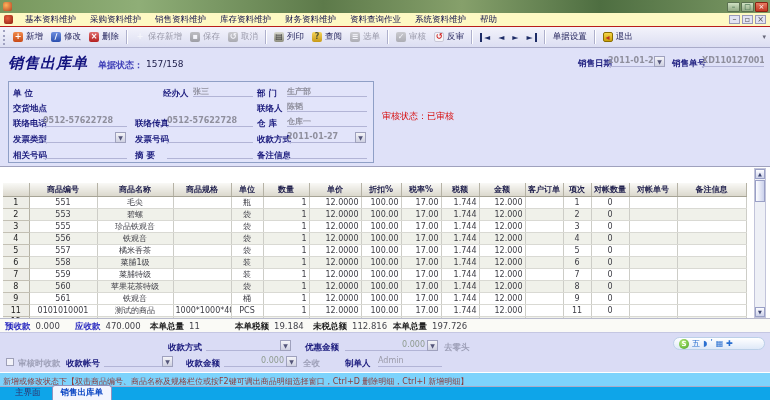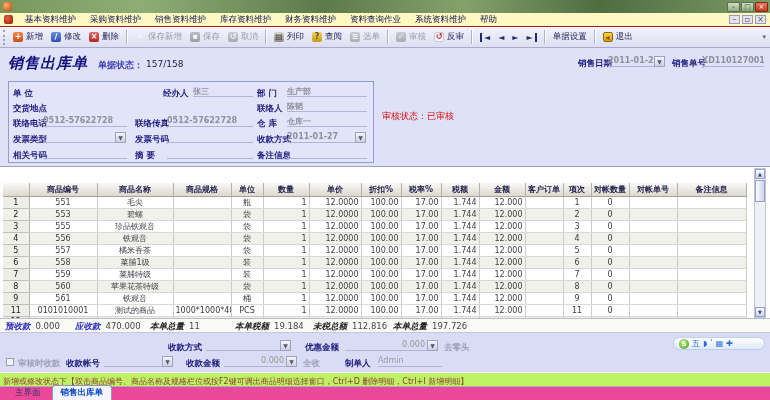--- a/index.html
+++ b/index.html
@@ -82,46 +82,46 @@
   
   #vscroll { position:absolute; right:4px; top:1px; width:12px; height:150px; background:#eef0f6; border:1px solid #c2c4da; }
   .sb-arrow { position:absolute; left:0; width:10px; height:10px; background:linear-gradient(#fdfdff,#cdd2ea); border:1px solid #9aa0c6;
     font-size:5px; line-height:9px; text-align:center; color:#3a4270; }
   #sb-up { top:0; } #sb-dn { bottom:0; }
   #sb-thumb { position:absolute; left:0; top:11px; width:10px; height:22px; background:linear-gradient(90deg,#fdfdff,#ccd2ec); border:1px solid #9aa0c6; }
 
   
   #summary { position:absolute; left:0; top:318px; width:770px; height:14px; background:#fafaf6; border-top:1px solid #b8bacd; }
   .sum-item { position:absolute; top:2px; font-size:8.5px; color:#222; white-space:nowrap; }
-  .sum-item b { font-weight:bold; margin-right:5px;font-style:italic; }
+  .sum-item b { font-weight:bold; margin-right:5px; }
   .sum-item.accent b { color:#2a2ac0; }
   .sum-item:nth-child(1){ left:5px; } .sum-item:nth-child(2){ left:75px; }
   .sum-item:nth-child(3){ left:150px; } .sum-item:nth-child(4){ left:235px; }
   .sum-item:nth-child(5){ left:313px; } .sum-item:nth-child(6){ left:393px; }
   .sum-item .v { color:#44444c; }
 
   
   #payment { position:absolute; left:0; top:332px; width:770px; height:40px; background:#dadcf5; border-top:1px solid #c5c7e2; }
   .pay-label { position:absolute; font-size:8.5px; font-weight:bold; color:#1c1c7e; white-space:nowrap; }
   .pay-label.dim, .dim { color:#9ea0b8; }
   .pay-value { position:absolute; font-size:8px; color:#9a9aa8; border-bottom:1px solid #b2b4d6; height:11px; }
   .pay-value.num { text-align:right; padding-right:2px; color:#8f9b8f; }
   .cbx { position:absolute; width:8px; height:8px; background:#f2f2f8; border:1px solid #9ea0b8; }
   #ime { position:absolute; right:5px; top:4px; width:92px; height:13px; background:linear-gradient(#ffffff,#dfe9f8);
     border:1px solid #bcd0e8; border-radius:7px; display:flex; align-items:center; gap:3px; padding:0 5px; }
   .ime-ic { font-size:8px; color:#2a6fd0; line-height:11px; }
   .ime-ic.logo { width:10px; height:10px; background:radial-gradient(circle at 40% 35%,#bdf07e,#3f9c1f); color:#fff; border-radius:50%;
     text-align:center; font-size:7px; font-weight:bold; line-height:10px; }
 
   
-  #hintbar { position:absolute; left:0; top:372px; width:770px; height:14px; background:#bef264; border-top:1px solid #fff; }
+  #hintbar { position:absolute; left:0; top:372px; width:770px; height:14px; background:#7dd3fc; border-top:1px solid #fff; }
   #hint-text { position:absolute; left:3px; top:3px; font-size:8px; color:#8c3a3a; white-space:nowrap; }
 
   
-  #tabbar { position:absolute; left:0; top:386px; width:770px; height:14px; background:#ec4899; border-top:1px solid #a9abc9;
+  #tabbar { position:absolute; left:0; top:386px; width:770px; height:14px; background:#0ea5e9; border-top:1px solid #a9abc9;
     display:flex; align-items:flex-end; padding-left:6px; gap:2px;text-align:center; }
   .btab { font-size:8.5px; padding:1px 8px 1px 8px; color:#30306a; border:1px solid transparent; border-bottom:none; }
   .btab.active { background:#f2f4fe; color:#0b46c4; border-color:#9093c0; border-top-left-radius:3px; border-top-right-radius:3px; font-weight:bold; }
 </style>
 </head>
 <body>
 
 <div id="titlebar">
   <span class="app-ico"></span>
   <span class="winbtns">

